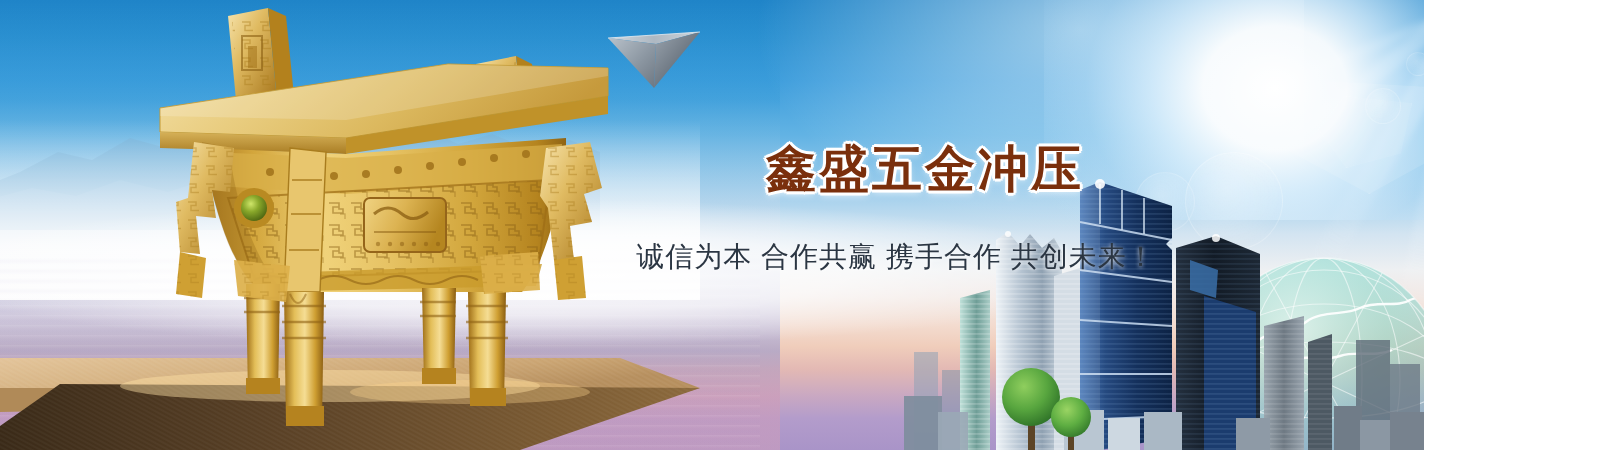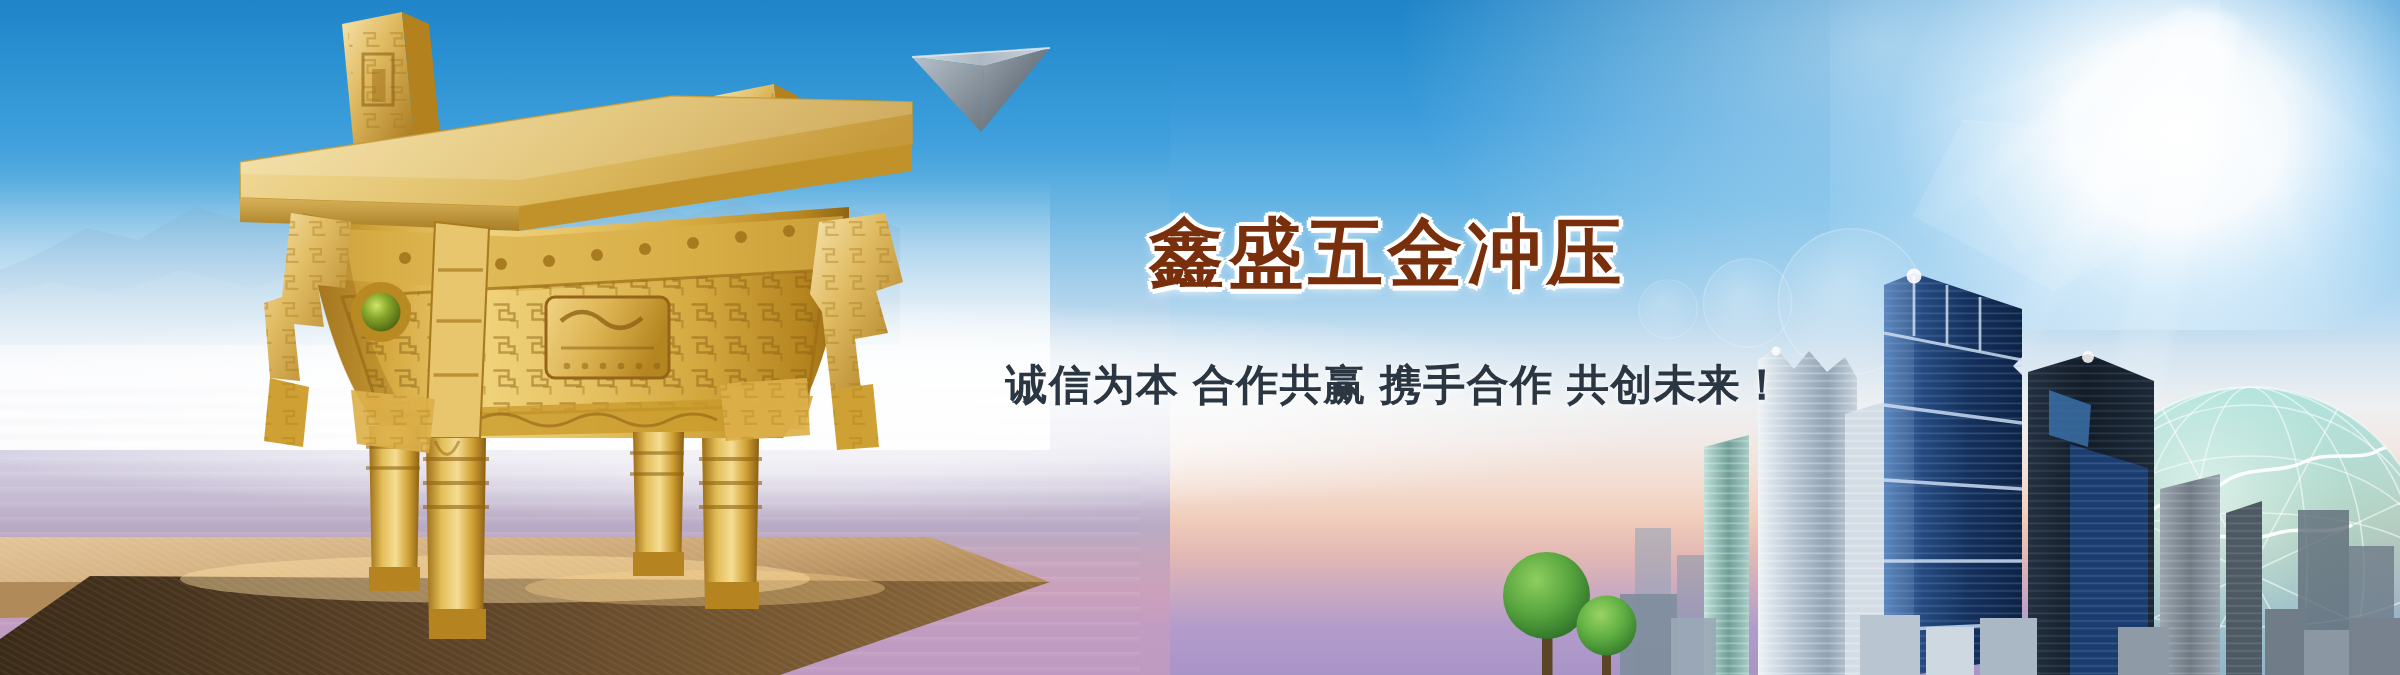--- a/index.html
+++ b/index.html
@@ -1,21 +1,21 @@
 <!DOCTYPE html>
 <html><head>
 <meta charset="utf-8">
 <title>Banner</title>
 <style>
   html,body{margin:0;padding:0;background:#fff;}
   body{font-family:"Liberation Sans","DejaVu Sans",sans-serif;}
 
   #banner{
     position:relative;
-    width:1600px;height:450px;
+    width:1424px;height:450px;
     overflow:hidden;
   }
 
   
   .sky{
     position:absolute;inset:0;
     background:
       linear-gradient(to bottom,
         #1f84c8 0%,
         #2a8fd0 8%,
@@ -149,25 +149,25 @@
     text-shadow:
       -2px -2px 0 #ffffff,  2px -2px 0 #ffffff,
       -2px  2px 0 #ffffff,  2px  2px 0 #ffffff,
       -3px  0   0 #ffffff,  3px  0   0 #ffffff,
        0   -3px 0 #ffffff,  0    3px 0 #ffffff,
        0 3px 7px rgba(255,255,255,.85);
     pointer-events:none;
   }
   .subhead{
     position:absolute;
-    left:660px;top:238px;
+    left:626px;top:238px;
     width:540px;
     text-align:center;
     font-size:28px;
-    font-weight:bold;
+    font-weight:normal;
     letter-spacing:1px;
     color:#2b3643;
     white-space:nowrap;
     text-shadow:0 1px 4px rgba(255,255,255,.9);
     pointer-events:none;
   }
 </style>
 </head>
 <body>
 

